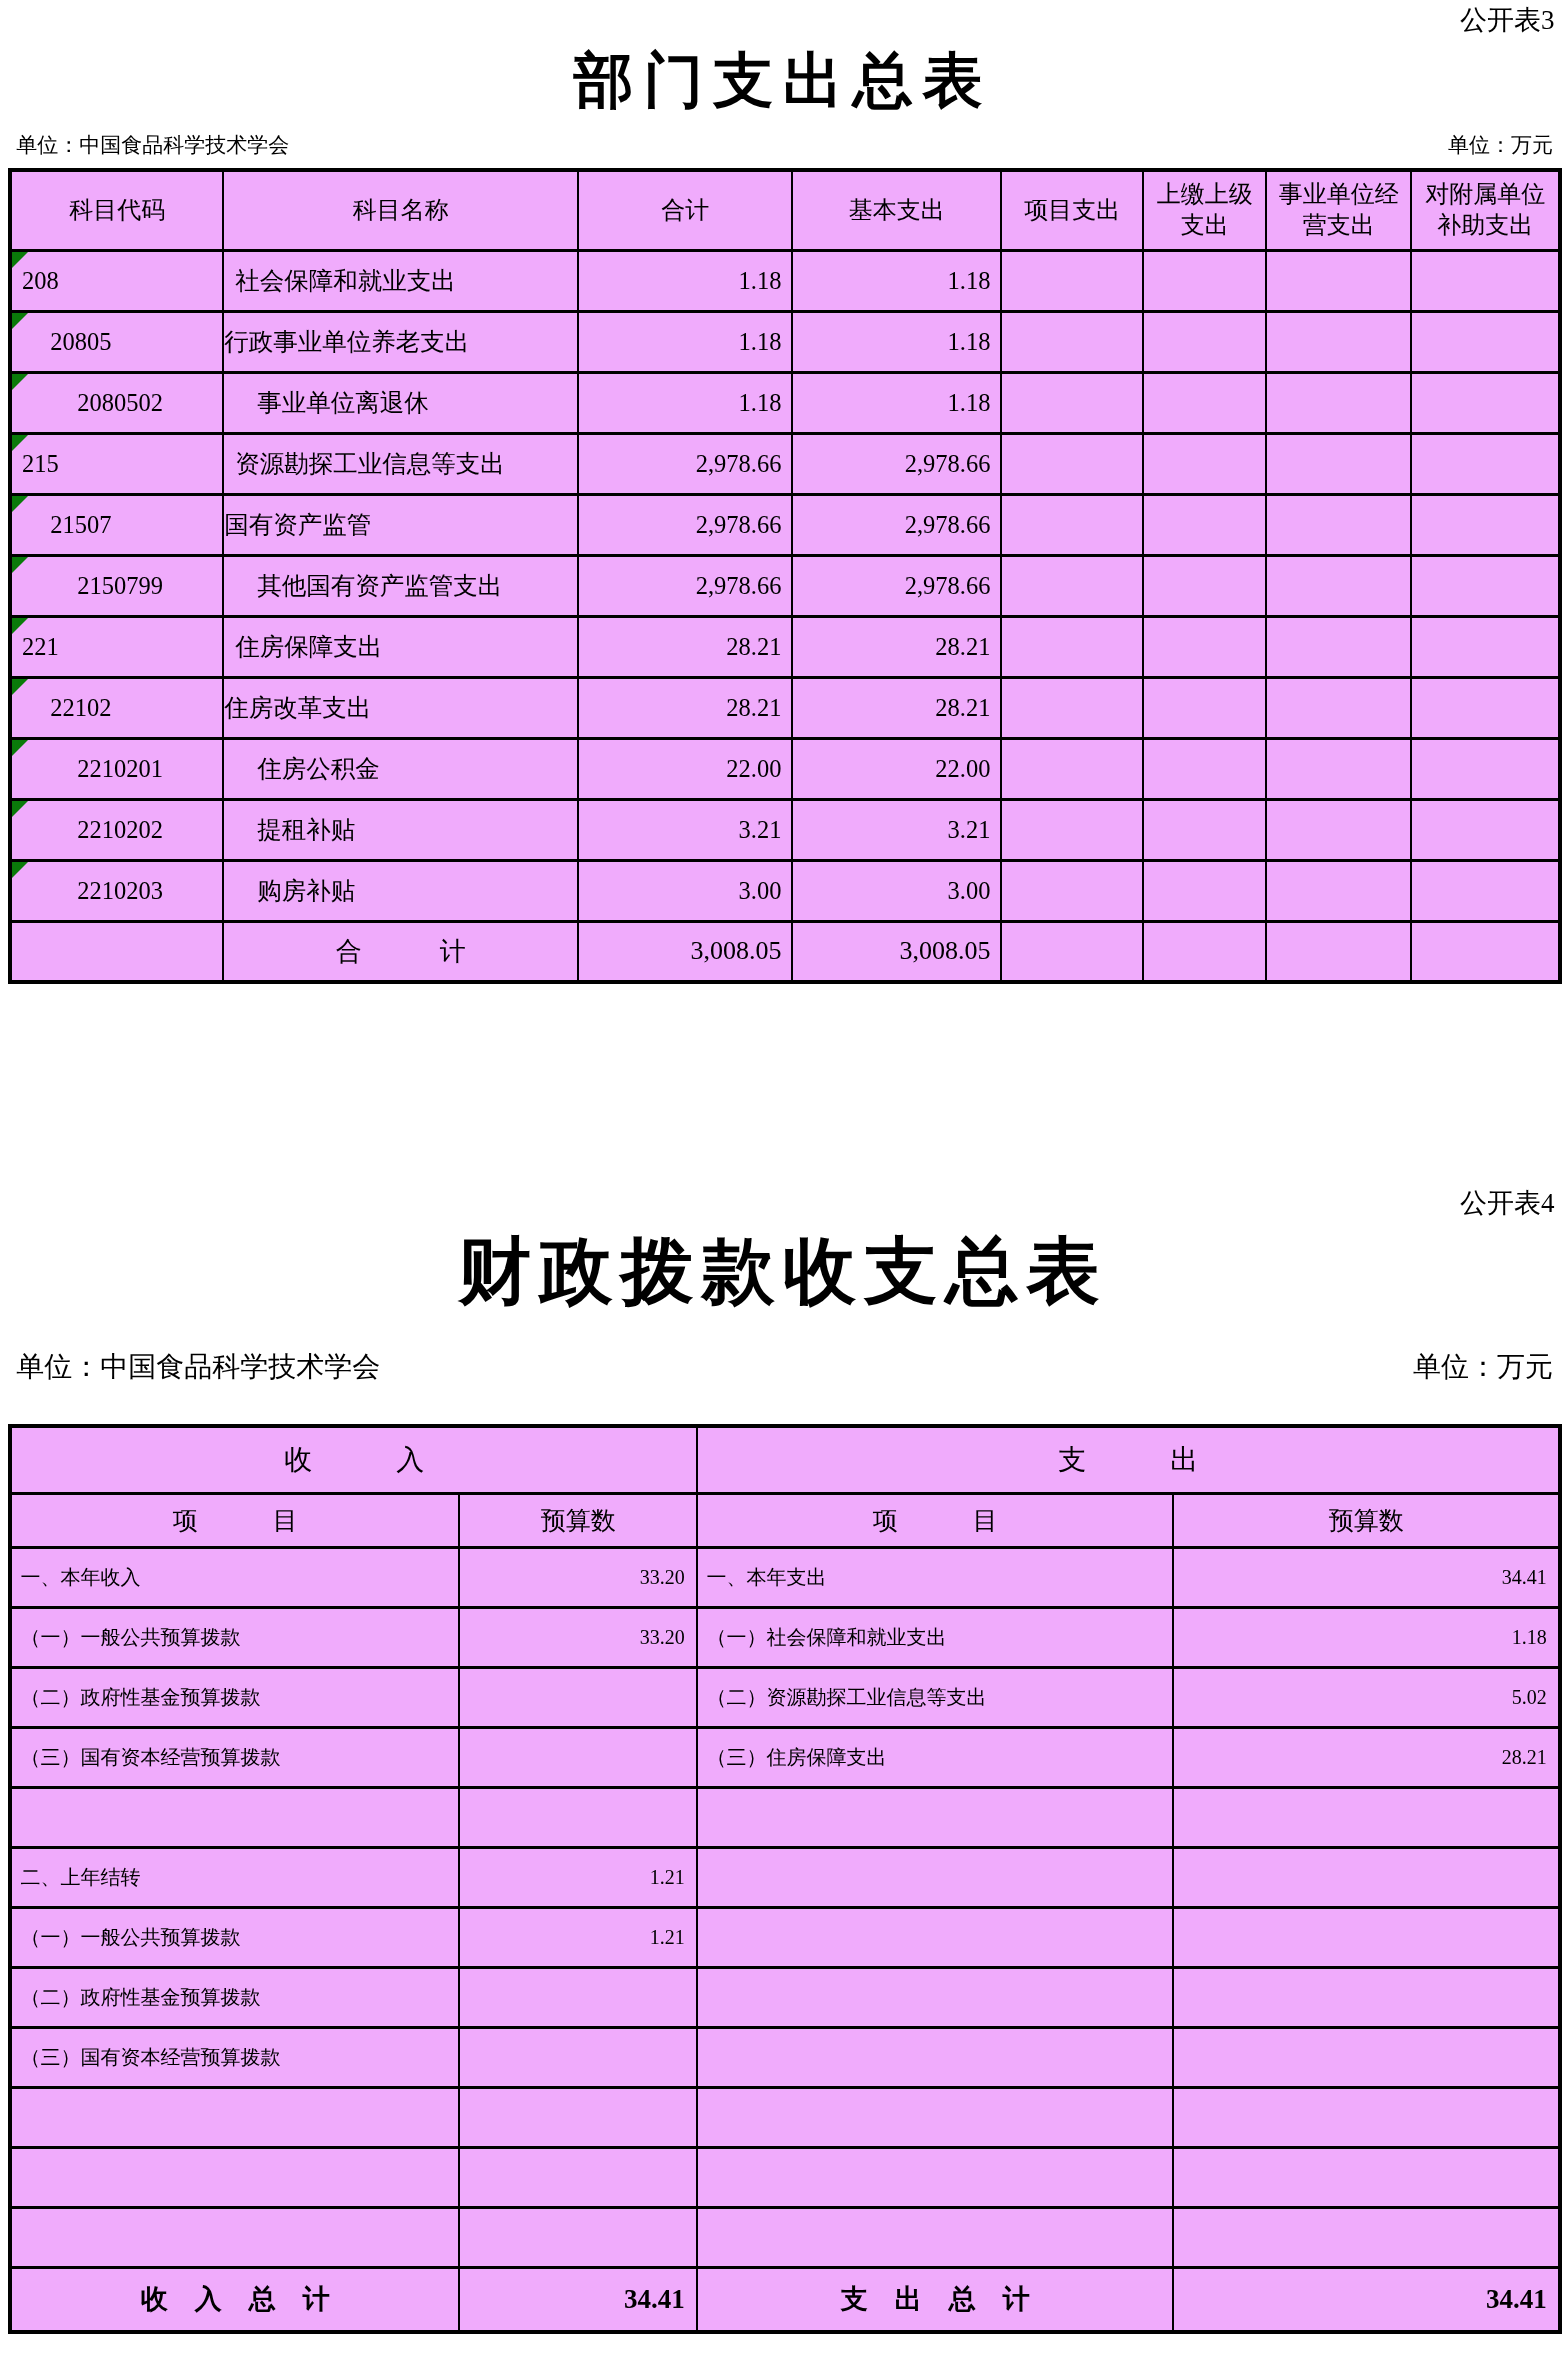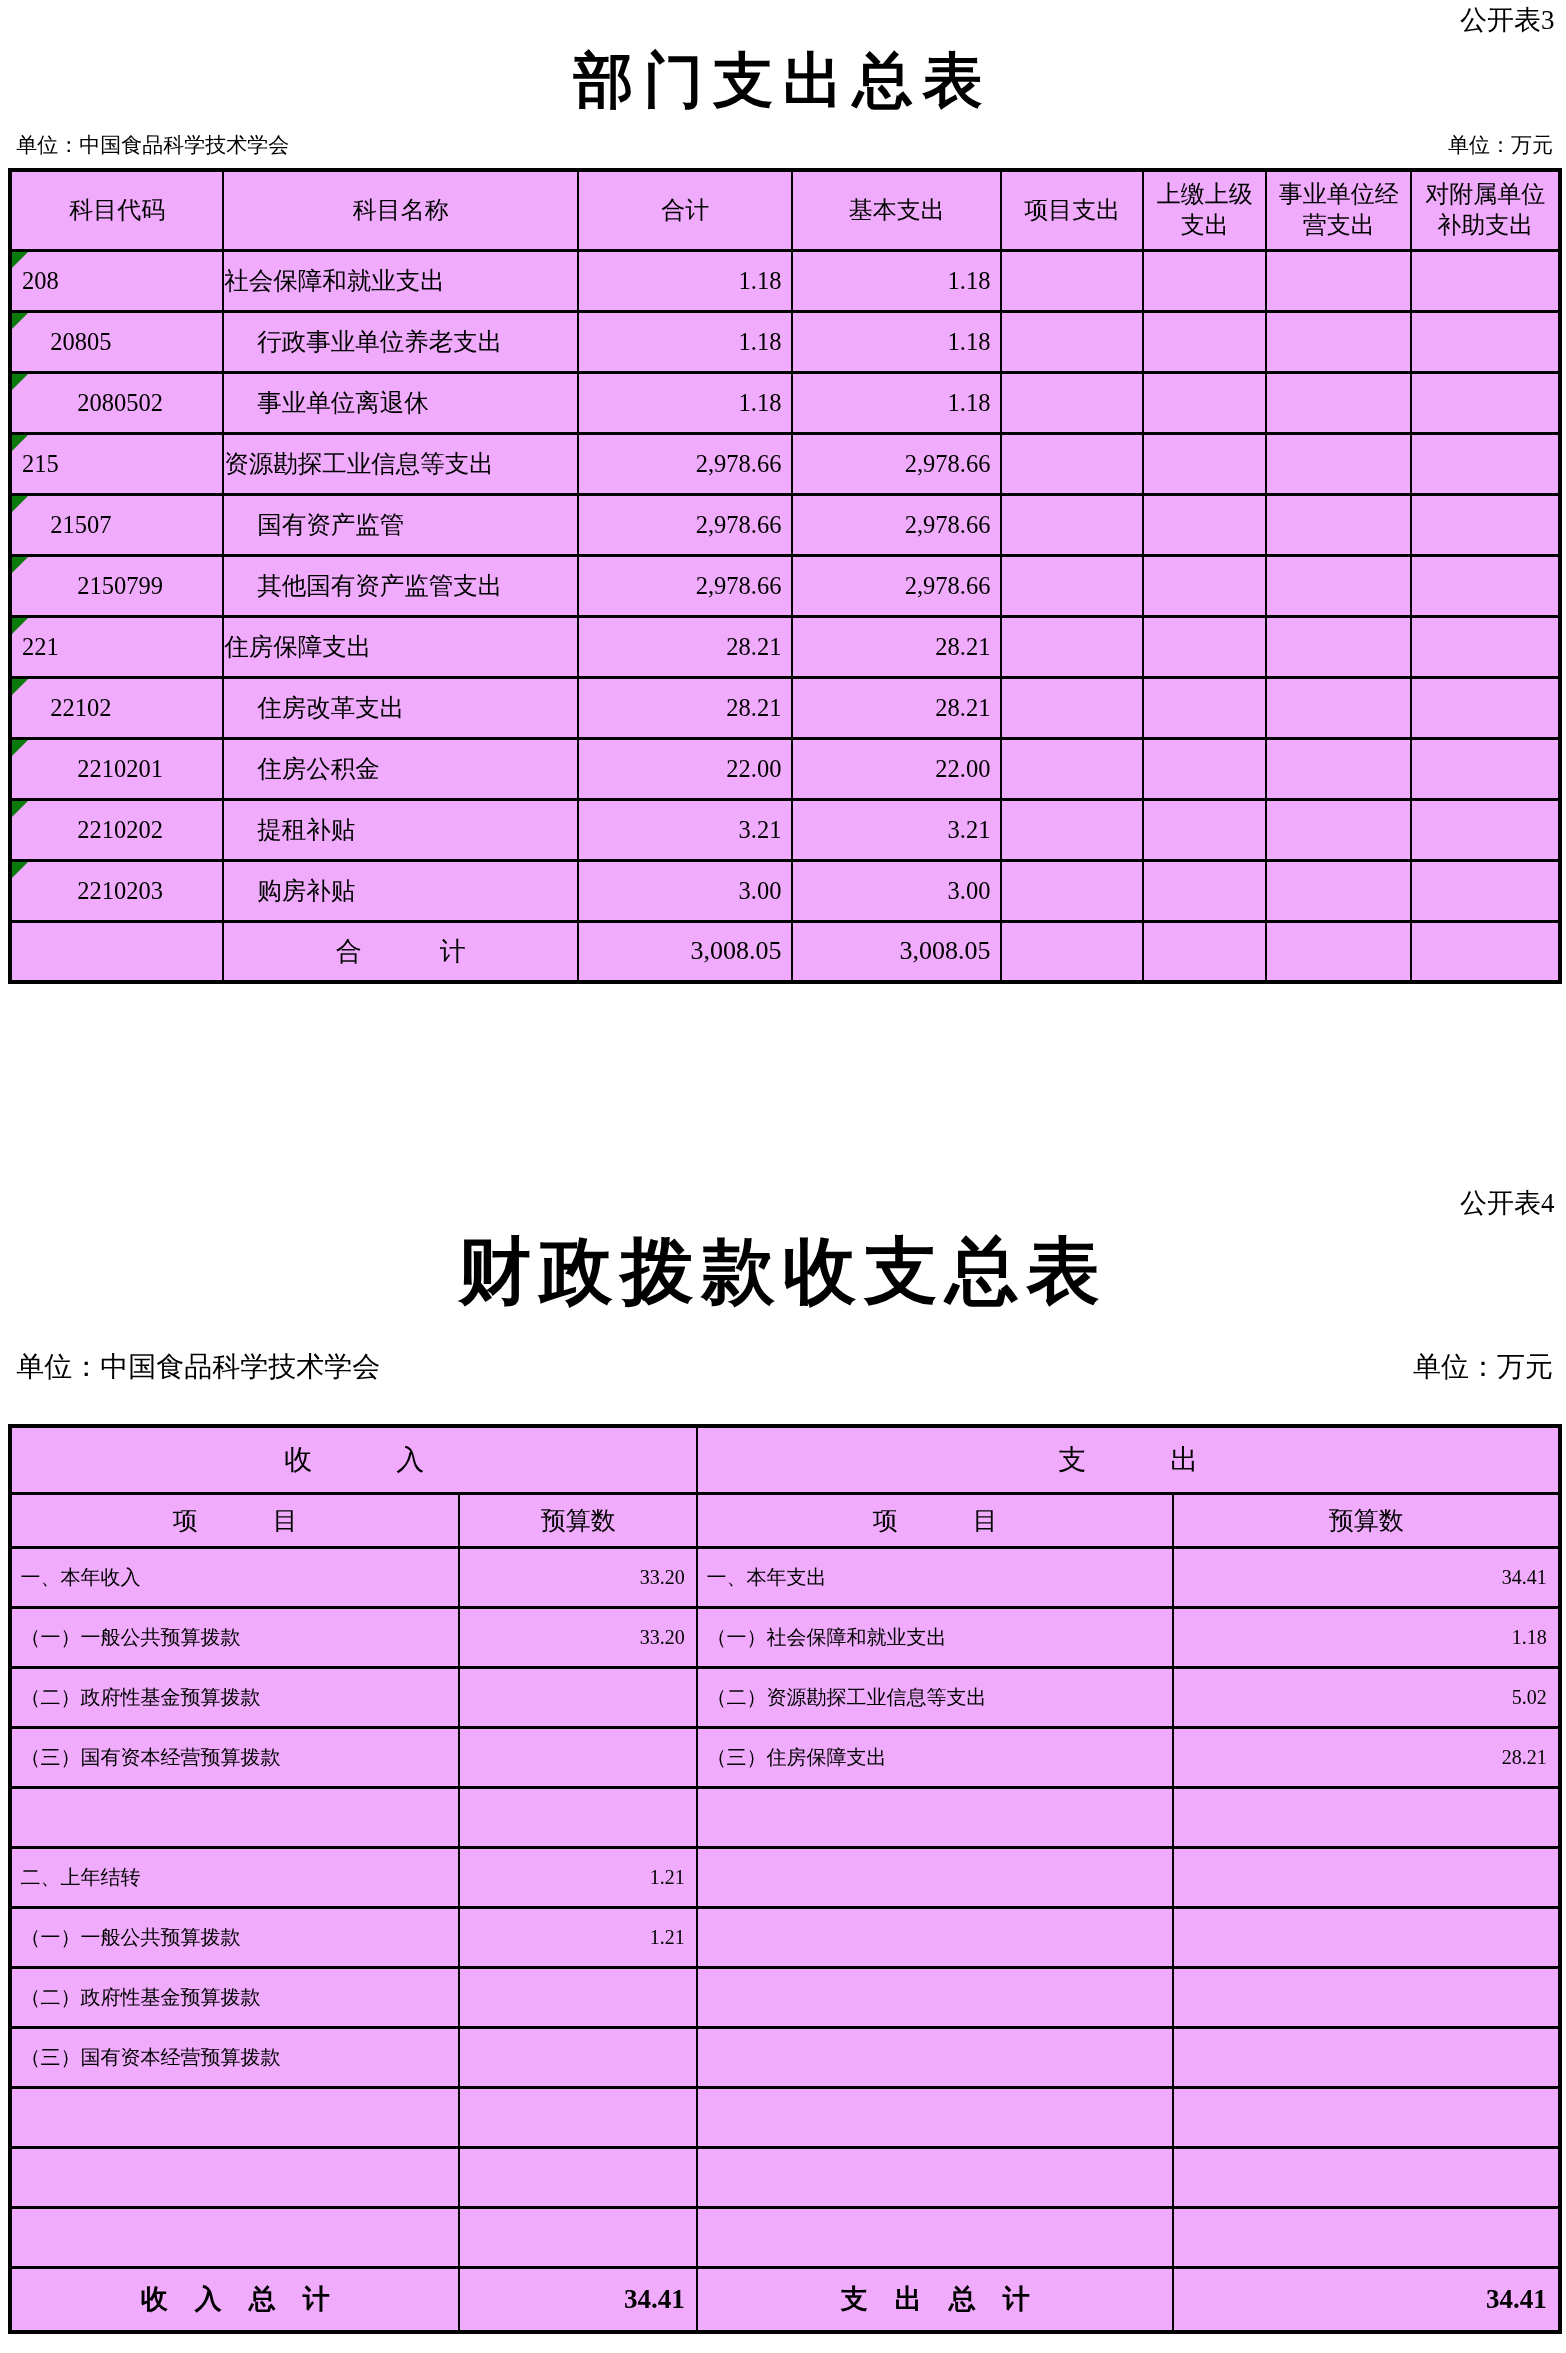--- a/index.html
+++ b/index.html
@@ -26,22 +26,22 @@
   
   .t1 thead tr{height:80px;}
   .t1 thead th{font-size:24px;font-weight:normal;text-align:center;line-height:1.3;padding:0 9.8px;}
   .t1 tbody tr{height:61px;}
   .t1 td{font-size:24.5px;white-space:pre;}
   .c-code{position:relative;text-align:left;}
   .c-name{text-align:left;}
   .ind0{padding-left:9.8px;}
   .ind1{padding-left:38px;}
   .ind2{padding-left:65px;}
-  .nind0{padding-left:0;margin-top:37px;}
-  .nind1{padding-left:33px;}
+  .nind0{padding-left:11px;margin-top:37px;}
+  .nind1{}
   .nind2{padding-left:33px;}
   .c-num{text-align:right;padding-right:9.8px;}
   .t1 tr.total-row td{font-weight:normal;font-size:26px;}
   .t1 .total-label{text-align:center;padding-left:0;}
   .tri{position:absolute;top:0;left:0;width:0;height:0;
        border-top:16.3px solid #0a7a0a;border-right:16.3px solid transparent;}
 
   
   .t2 tr.hdr1{height:67px;}
   .t2 tr.hdr1 th{font-size:28px;font-weight:normal;text-align:center;}

